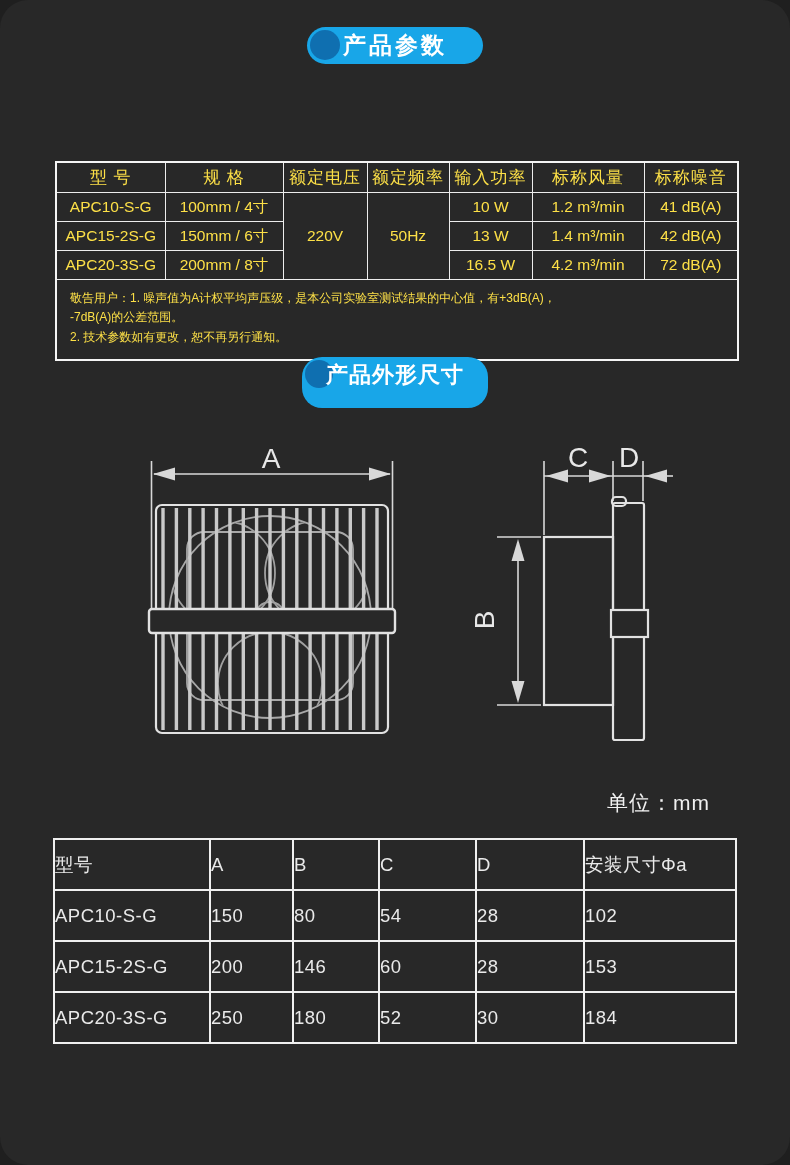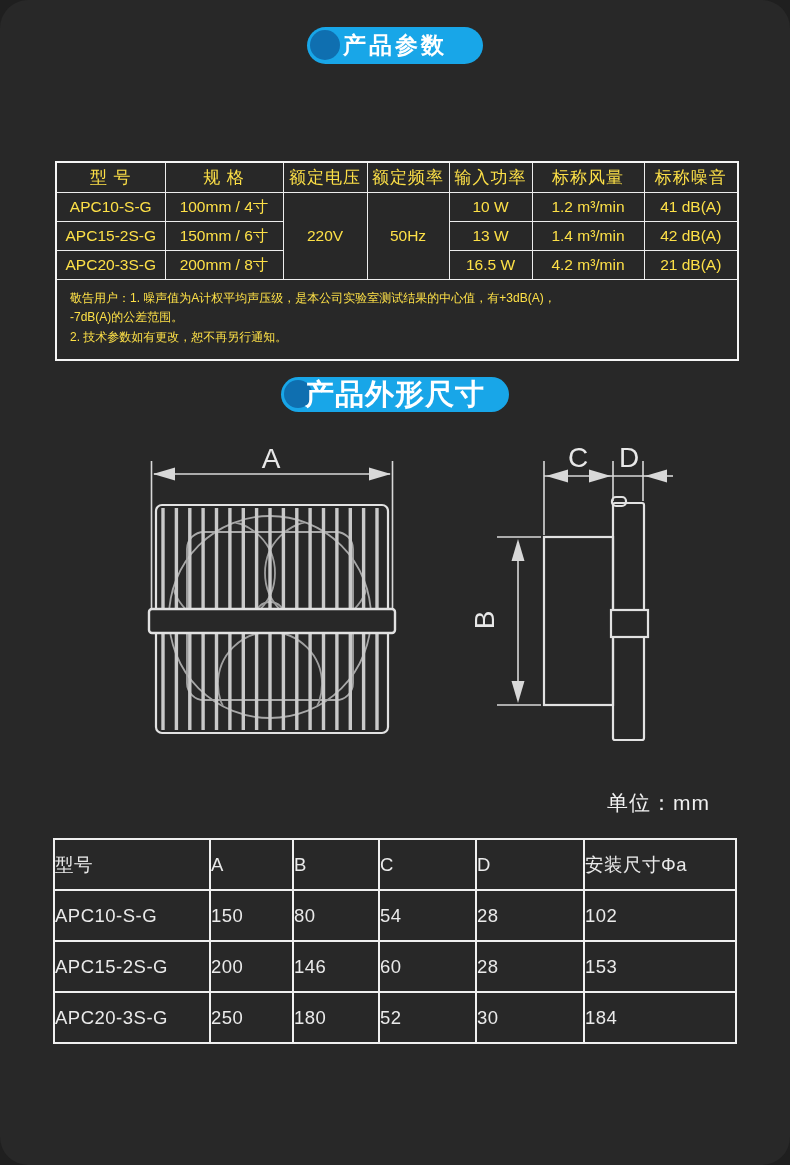--- a/index.html
+++ b/index.html
@@ -17,21 +17,21 @@
     background:#18a6e8; color:#ffffff; font-weight:bold;
     border-radius:20px; white-space:nowrap; z-index:2;
   }
   .badge::before {
     content:""; position:absolute; left:3px; top:3px;
     width:30px; height:30px; border-radius:50%;
     background:#0f6fb0;
   }
   .badge > span { position:relative; z-index:1; }
   .badge.badge-1 { top:27px;  height:37px; line-height:37px; padding:0 36px; font-size:23px; letter-spacing:3px; }
-  .badge.badge-2 { top:377px; height:35px; line-height:35px; padding:0 24px; font-size:29px; letter-spacing:1px; }
+  .badge.badge-2 { top:357px; height:51px; line-height:35px; padding:0 24px; font-size:22px; letter-spacing:1px; }
   .badge.badge-2::before { width:28px; height:28px; }
 
   
   table { border-collapse:collapse; background:#282828; table-layout:fixed; }
   .spec-table {
     position:absolute; left:55px; top:117px; width:682px;
     color:#fde047; border:2.5px solid #f5f5f5;margin-top:44px;
   }
   .spec-table th, .spec-table td { border:1.5px solid #ededed; text-align:center; font-weight:normal; padding:0; }
   .spec-table th { font-size:17px; height:29px; letter-spacing:1px; }
@@ -102,21 +102,21 @@
       <td>150mm / 6寸</td>
       <td>13 W</td>
       <td>1.4 m³/min</td>
       <td>42 dB(A)</td>
     </tr>
     <tr>
       <td>APC20-3S-G</td>
       <td>200mm / 8寸</td>
       <td>16.5 W</td>
       <td>4.2 m³/min</td>
-      <td>21 dB(A)</td>
+      <td>72 dB(A)</td>
     </tr>
     <tr>
       <td class="notice-cell" colspan="7">
         <div>敬告用户：1. 噪声值为A计权平均声压级，是本公司实验室测试结果的中心值，有+3dB(A)，</div>
         <div>-7dB(A)的公差范围。</div>
         <div>2. 技术参数如有更改，恕不再另行通知。</div>
       </td>
     </tr>
   </tbody>
     </table>

